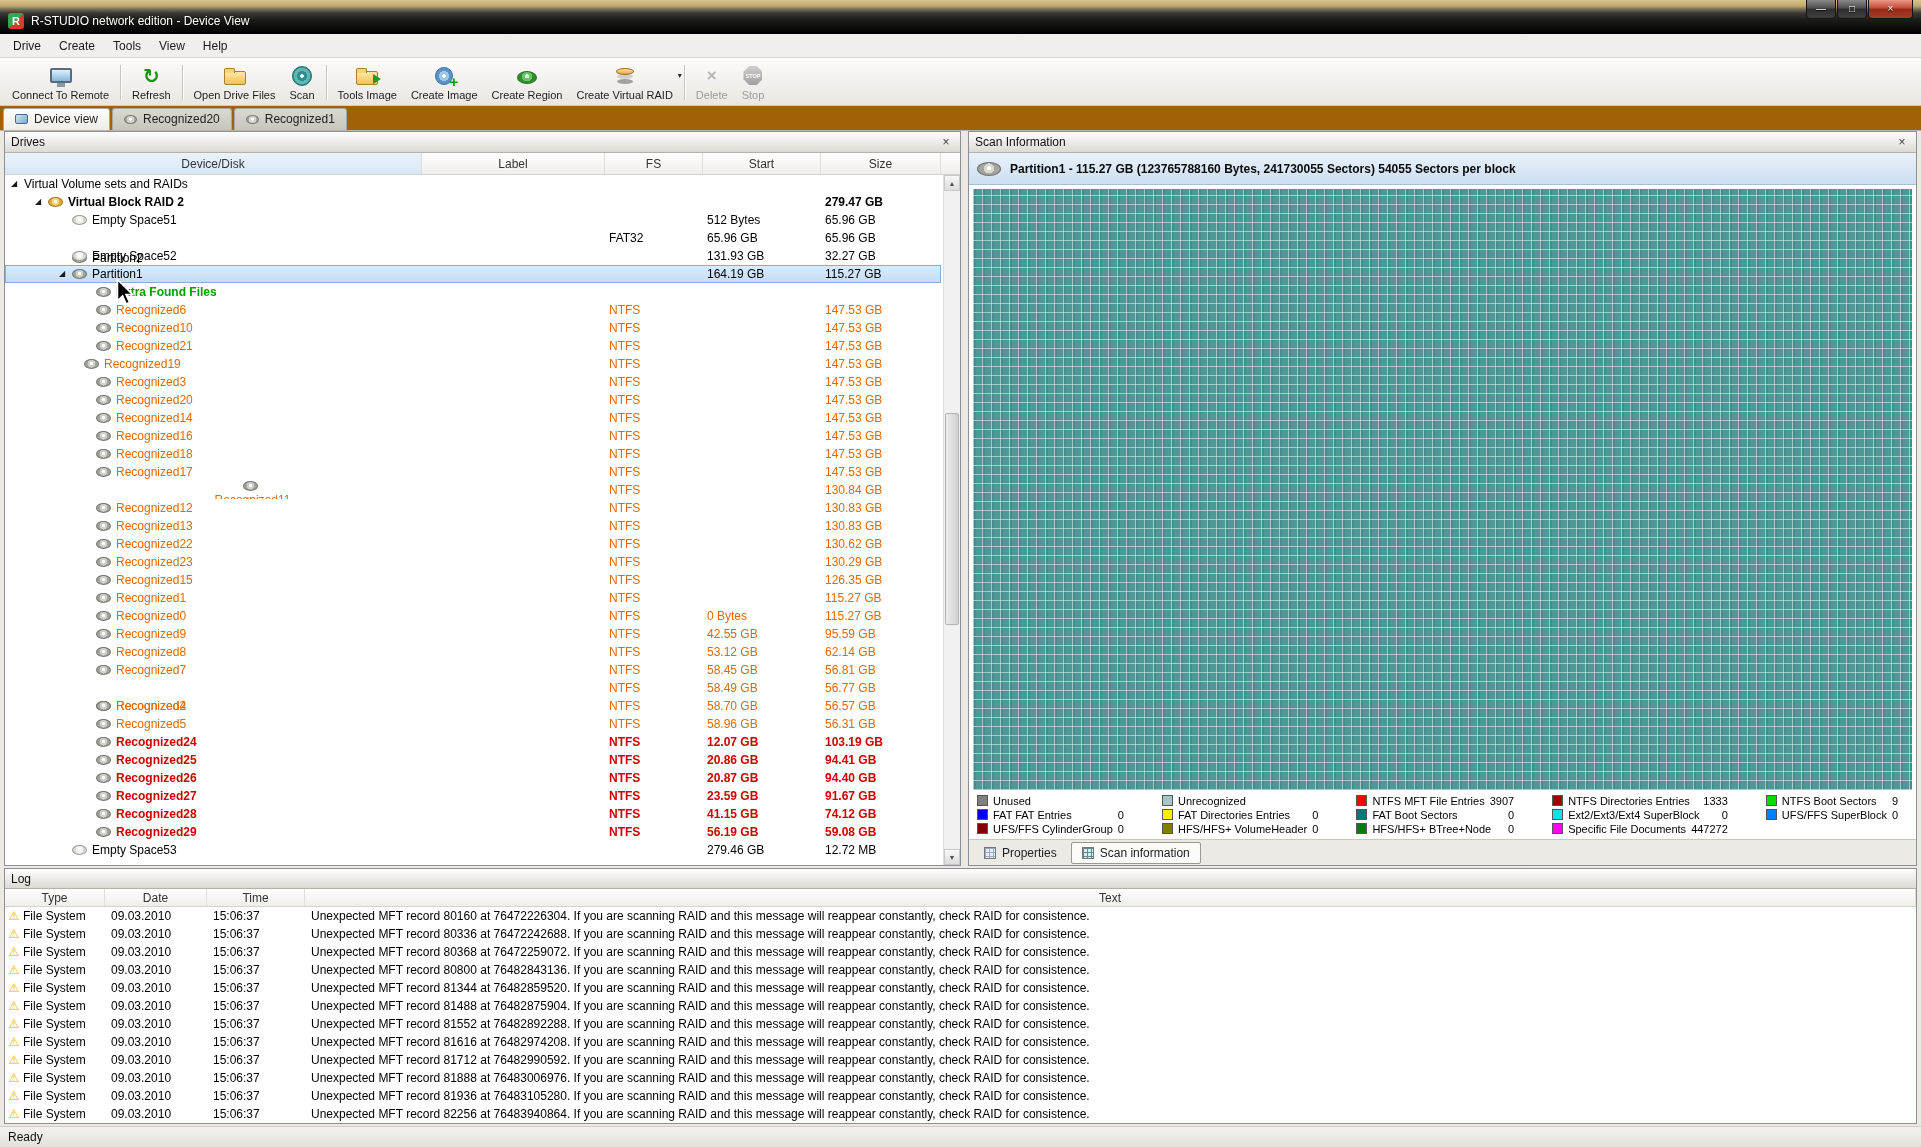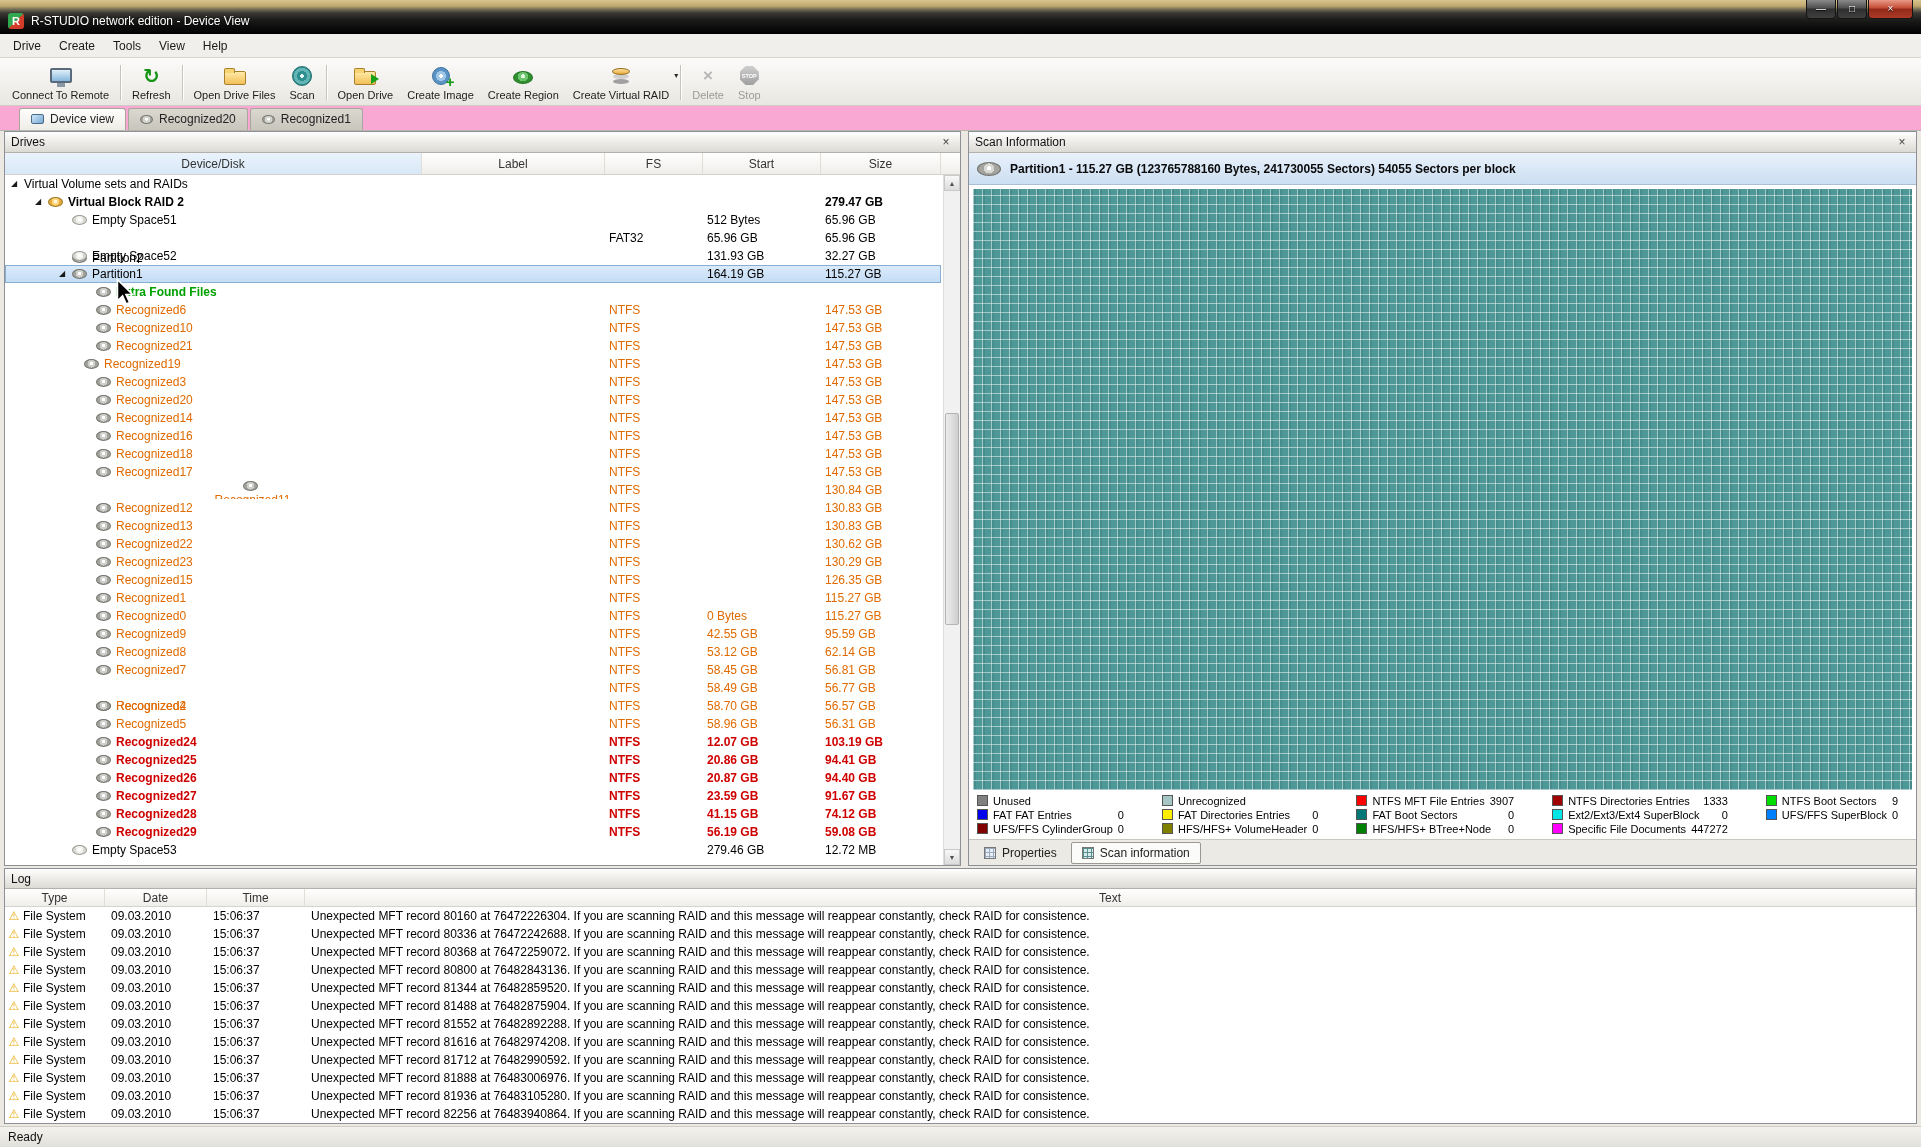--- a/index.html
+++ b/index.html
@@ -35,21 +35,21 @@
 .icon-scan{width:20px;height:20px;border-radius:50%;background:radial-gradient(circle,#e8f6f6 0 2px,#2f8f8f 2px 5px,#63b5b5 5px 8px,#2f8f8f 8px);border:1px solid #1f6f6f}
 .icon-createimg{width:18px;height:18px;border-radius:50%;background:radial-gradient(circle,#fff 0 2px,#9fc7e8 2px 5px,#5b94c4 5px 8px);border:1px solid #3a6f9e;position:relative}
 .icon-createimg::after{content:"+";position:absolute;right:-6px;bottom:-6px;color:#0c9a0c;font-size:15px;font-weight:bold}
 .icon-region{width:20px;height:13px;border-radius:50%;background:radial-gradient(circle at 50% 40%,#dff5df 0 2px,#6cc46c 2px 5px,#2f8f2f 5px);border:1px solid #1d6f1d;margin-top:4px}
 .icon-raid{width:18px;height:7px;border-radius:50%;background:linear-gradient(#ffe2a0,#e8a83e);border:1px solid #96701e;box-shadow:0 5px 0 -1px #cfcfcf,0 10px 0 -1px #a0a0a0;margin-bottom:9px}
 .icon-delete{font-size:17px;font-weight:bold;color:#b5b5b5}
 .icon-stop{width:19px;height:19px;background:linear-gradient(#cfcfcf,#9f9f9f);clip-path:polygon(30% 0,70% 0,100% 30%,100% 70%,70% 100%,30% 100%,0 70%,0 30%);color:#fff;font-size:5.5px;font-weight:bold;display:flex;align-items:center;justify-content:center}
 .icon-stop::before{content:"STOP"}
 
 
-.tabbar{height:25px;flex:none;background:#f9a8d4;display:flex;align-items:flex-end;padding:2px 19px 0;gap:2px;border-bottom:1px solid #b8b5ac}
+.tabbar{height:25px;flex:none;background:#a16207;display:flex;align-items:flex-end;padding:2px 3px 0;gap:2px;border-bottom:1px solid #b8b5ac}
 .tab{display:flex;align-items:center;gap:6px;font-size:12px;padding:3px 11px 4px;border:1px solid #a9a69d;border-bottom:none;border-radius:3px 3px 0 0;background:linear-gradient(#dbd8d0,#c8c5bd);color:#222;white-space:nowrap}
 .tab.active{background:linear-gradient(#fdfdfc,#efede7)}
 .tab-icon.device{width:13px;height:10px;border:1px solid #4a6a8a;border-radius:2px;background:linear-gradient(135deg,#cfe6f8,#76a8d4)}
 .tab-icon.disk{width:13px;height:9px;border-radius:50%;border:1px solid #7a7a74;background:radial-gradient(circle at 50% 45%,#fff 0 1.5px,#d5d5d0 1.5px 4px,#a5a5a0 4px)}
 
 
 .main{height:735px;flex:none;display:flex;padding:0 4px;gap:7px;background:#ece9e2}
 .panel{border:1px solid #8e9097;background:#fff;display:flex;flex-direction:column;overflow:hidden}
 .drives-panel{width:957px;flex:none}
 .scan-panel{flex:1}
@@ -158,21 +158,21 @@
         <div class="ticon-wrap">
           <div class="ticon icon-scan"></div>
         </div>
         <span class="tlabel">Scan</span>
       </div>
       <div class="tsep"></div>
       <div class="tbtn">
         <div class="ticon-wrap">
           <div class="ticon icon-openimg"></div>
         </div>
-        <span class="tlabel">Open Drive</span>
+        <span class="tlabel">Tools Image</span>
       </div>
       <div class="tbtn">
         <div class="ticon-wrap">
           <div class="ticon icon-createimg"></div>
         </div>
         <span class="tlabel">Create Image</span>
       </div>
       <div class="tbtn">
         <div class="ticon-wrap">
           <div class="ticon icon-region"></div>

